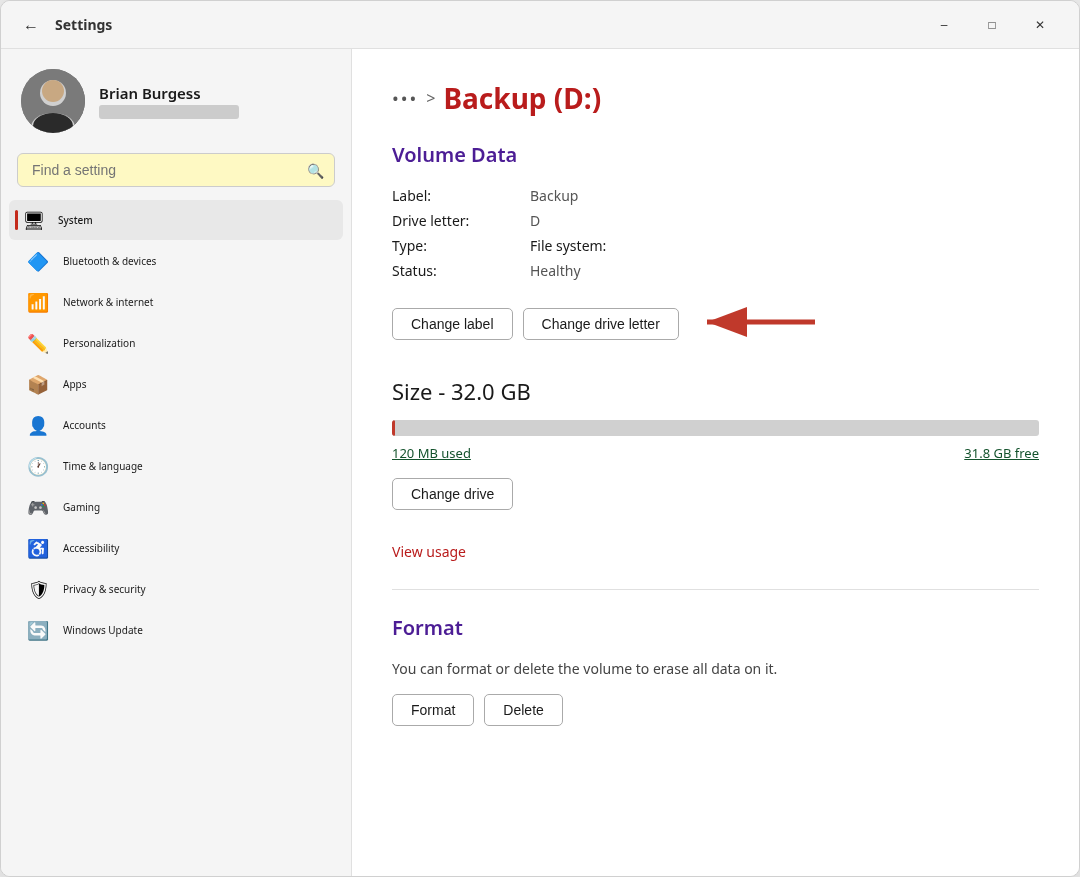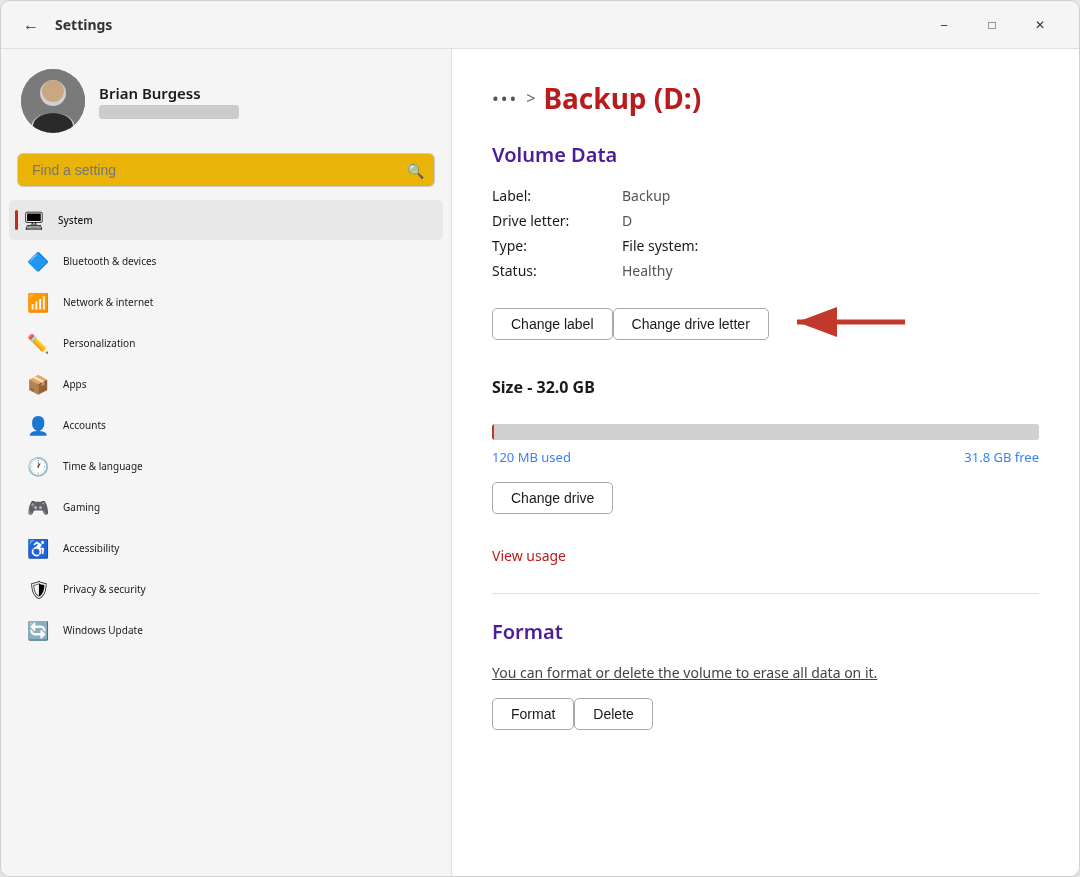--- a/index.html
+++ b/index.html
@@ -60,21 +60,21 @@
       font-size: 12px;
       color: #333;
       border-radius: 4px;
     }
     .content {
       display: flex;
       flex: 1;
       overflow: hidden;
     }
     .sidebar {
-      width: 451px;
+      width: 351px;
       background: #f5f5f5;
       flex-shrink: 0;
       display: flex;
       flex-direction: column;
       padding: 0;
       overflow-y: auto;
       border-right: 1px solid #e0e0e0;
     }
     .user-section {
       display: flex;
@@ -120,21 +120,21 @@
     }
     .search-box {
       margin: 4px 16px 12px 16px;
       position: relative;
     }
     .search-input {
       width: 100%;
       padding: 8px 36px 8px 14px;
       border: 1px solid #ccc;
       border-radius: 6px;
-      background: #eab308;
+      background: #fef9c3;
       font-size: 14px;
       color: #333;
       outline: none;
     }
     .search-icon {
       position: absolute;
       right: 10px;
       top: 50%;
       transform: translateY(-50%);
       color: #666;
@@ -201,91 +201,92 @@
     }
     .section-title {
       font-size: 20px;
       font-weight: 600;
       color: #4c1d95;
       margin-bottom: 18px;
     }
     .data-table {
       display: grid;
       grid-template-columns: 130px 1fr;
-      gap: 6px 0;
+      gap: 6px 8px;
       margin-bottom: 24px;
     }
     .data-label {
       color: #1a1a1a;
       font-size: 14px;
     }
     .data-value {
       color: #555;
       font-size: 14px;
     }
     .button-group {
       display: flex;
+      gap: 10px;
       margin-bottom: 32px;
     }
     .btn {
       padding: 7px 18px;
       border: 1px solid #aaa;
       background: white;
       border-radius: 5px;
       font-size: 14px;
       cursor: pointer;
       color: #1a1a1a;
       transition: background 0.1s;
     }
     .size-section {
       margin-bottom: 28px;
     }
     .size-title {
-      font-size: 16px;
-      font-weight: 700;
-      margin-bottom: 26px;
+      font-size: 22px;
+      font-weight: 400;
+      margin-bottom: 14px;
       color: #1a1a1a;
     }
     .progress-bar-bg {
       width: 100%;
       height: 16px;
       background: #d0d0d0;
       border-radius: 3px;
       overflow: hidden;
       margin-bottom: 8px;
     }
     .progress-bar-fill {
       height: 100%;
       background: #c0392b;
       border-radius: 3px;
     }
     .size-labels {
       display: flex;
       justify-content: space-between;
       font-size: 13px;
-      color: #3b82f6;
+      color: #14532d;
       margin-bottom: 16px;
+      text-decoration: underline;
     }
     .view-usage-link {
       color: #b91c1c;
       text-decoration: none;
       font-size: 14px;
       cursor: pointer;
     }
     .divider {
       border: none;
       border-top: 1px solid #e0e0e0;
       margin: 24px 0;
     }
     .format-section {}
     .format-desc {
       color: #444;
       font-size: 14px;
       margin-bottom: 16px;
-      text-decoration: underline;
     }
     .red-arrow {
       
       display: inline-block;
       margin-left: 18px;
     }
     .button-row-with-arrow {
       display: flex;
       align-items: center;
       gap: 0;

